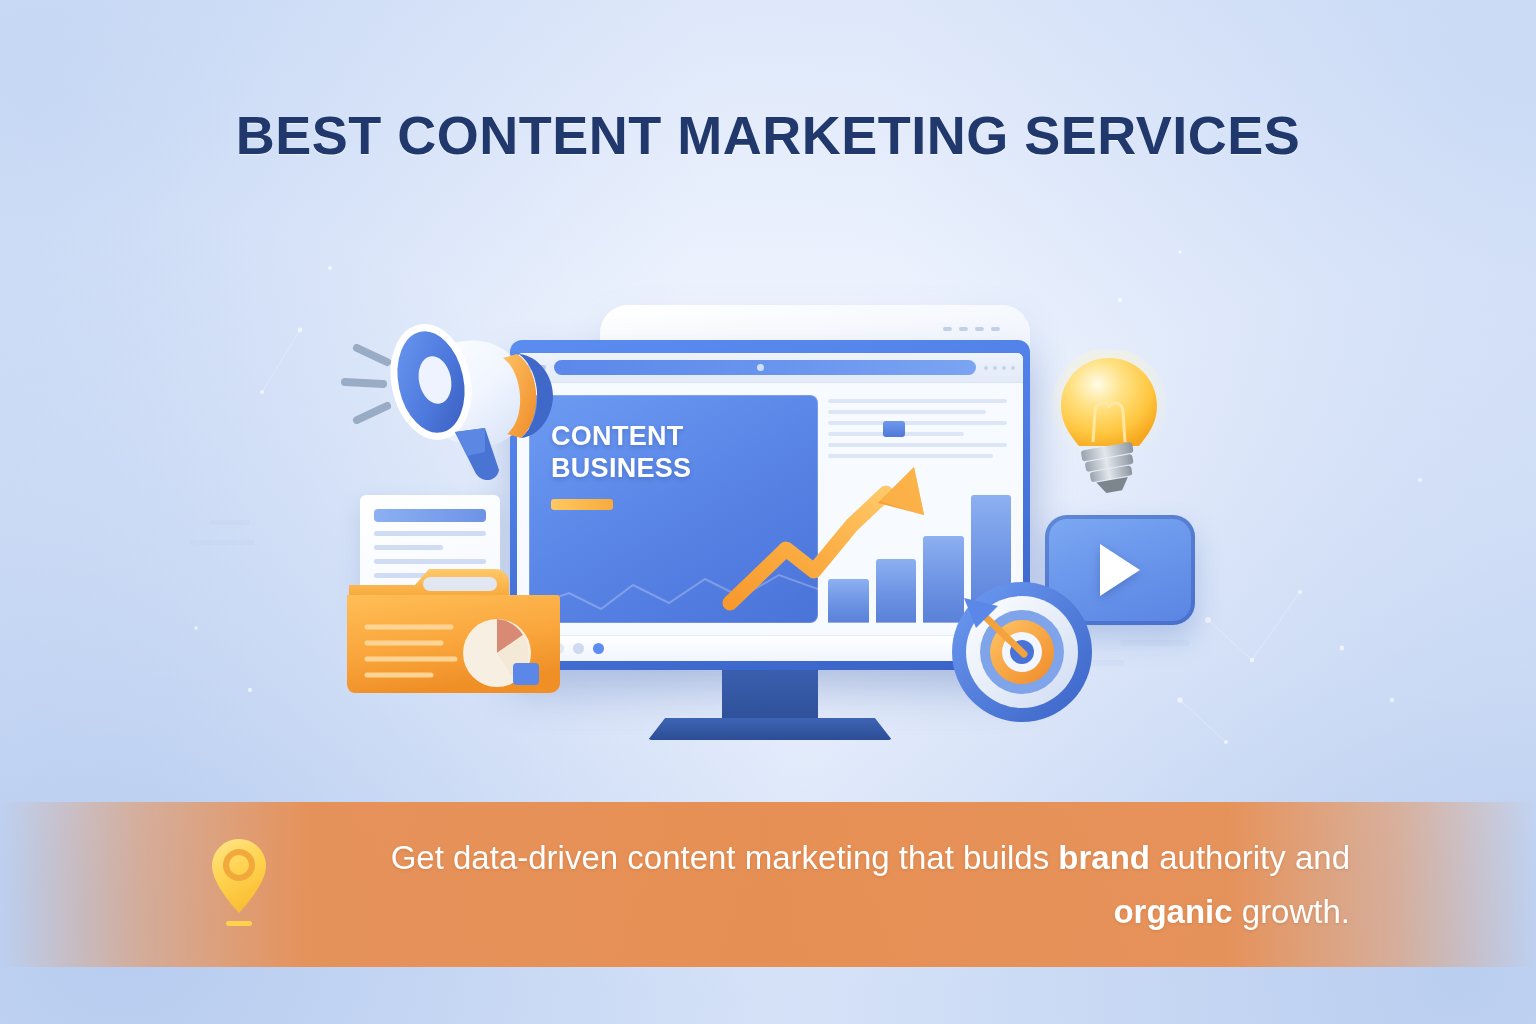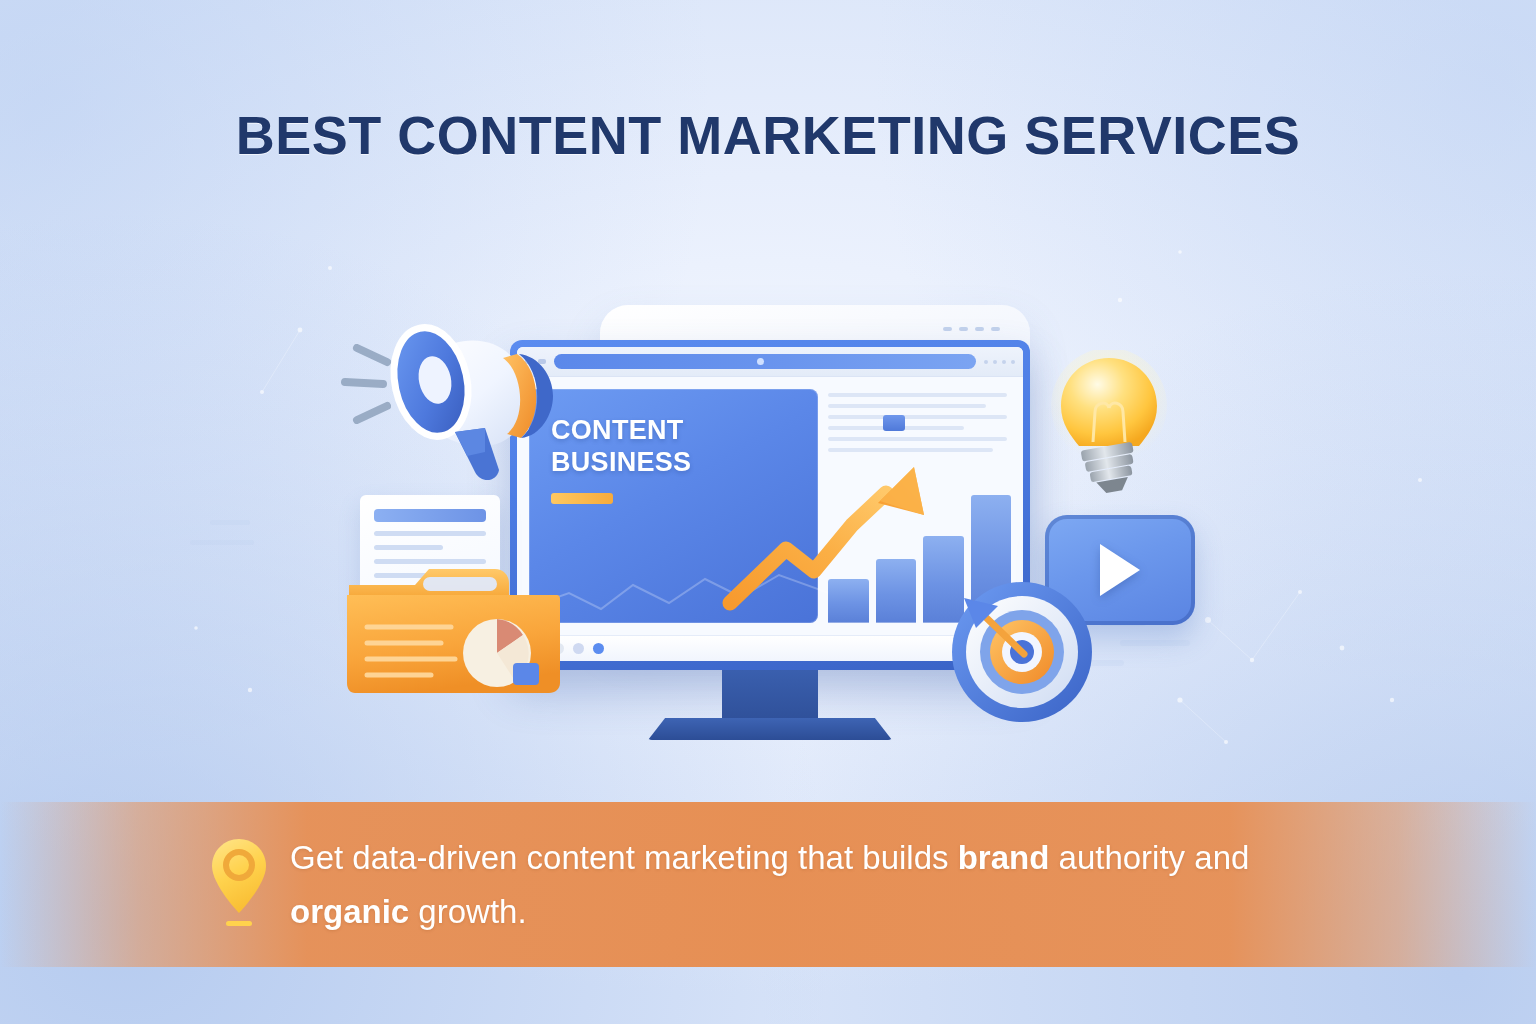--- a/index.html
+++ b/index.html
@@ -66,21 +66,21 @@
   .back-panel-dots i {
     width:9px; height:4px; border-radius:2px; background:#c3d2ec; display:block;
   }
 
   
   .monitor { position:absolute; left:210px; top:40px; width:520px; height:330px; }
   .monitor-frame {
     position:absolute; inset:0;
     background:linear-gradient(170deg,#5b8cf0 0%,#4c7ce4 40%,#3a63c6 100%);
     border-radius:12px;
-    padding:7px 7px 9px 7px;
+    padding:13px 7px 9px 7px;
     box-shadow:0 22px 42px rgba(62,97,170,.30);
   }
   .screen {
     position:relative; width:100%; height:100%;
     background:#f7faff; border-radius:6px; overflow:hidden;
     display:flex; flex-direction:column;
   }
   
   .chrome {
     height:30px; flex:0 0 30px;
@@ -222,20 +222,21 @@
     background:linear-gradient(90deg,
       rgba(233,146,86,0) 0%,
       rgba(233,146,86,.55) 9%,
       rgba(232,141,79,.93) 20%,
       rgba(231,139,76,.95) 50%,
       rgba(232,141,79,.93) 80%,
       rgba(233,146,86,.55) 91%,
       rgba(233,146,86,0) 100%);
     display:flex; align-items:center;
     z-index:25;
+    text-align:right;
   }
   .pin-icon { margin-left:210px; margin-right:22px; flex:0 0 auto; }
   .caption-text {
     color:#ffffff; font-size:33px; line-height:1.62; font-weight:400;
     max-width:1060px;
     text-shadow:0 1px 3px rgba(150,80,30,.25);
   }
   .caption-text b { font-weight:700; }
 </style>
 </head>

